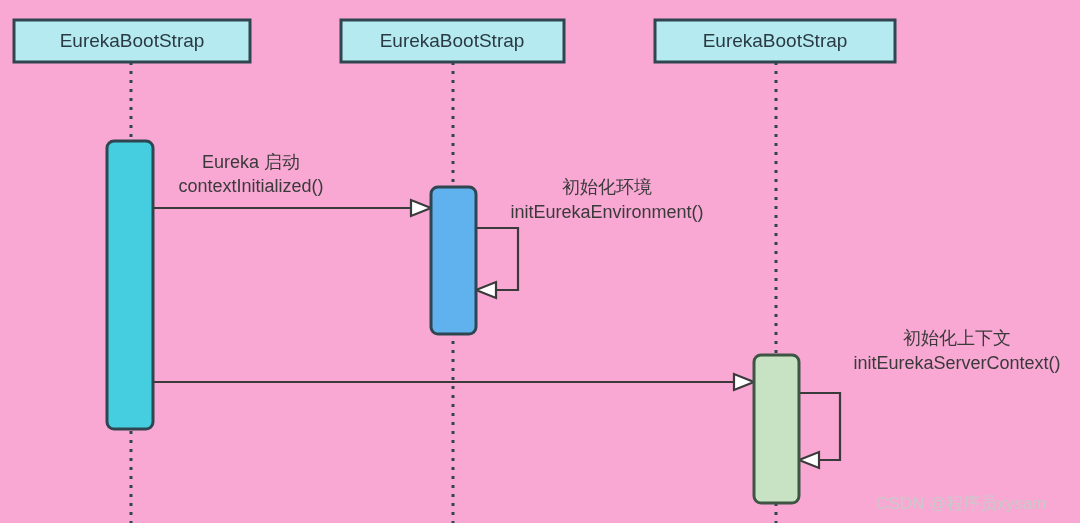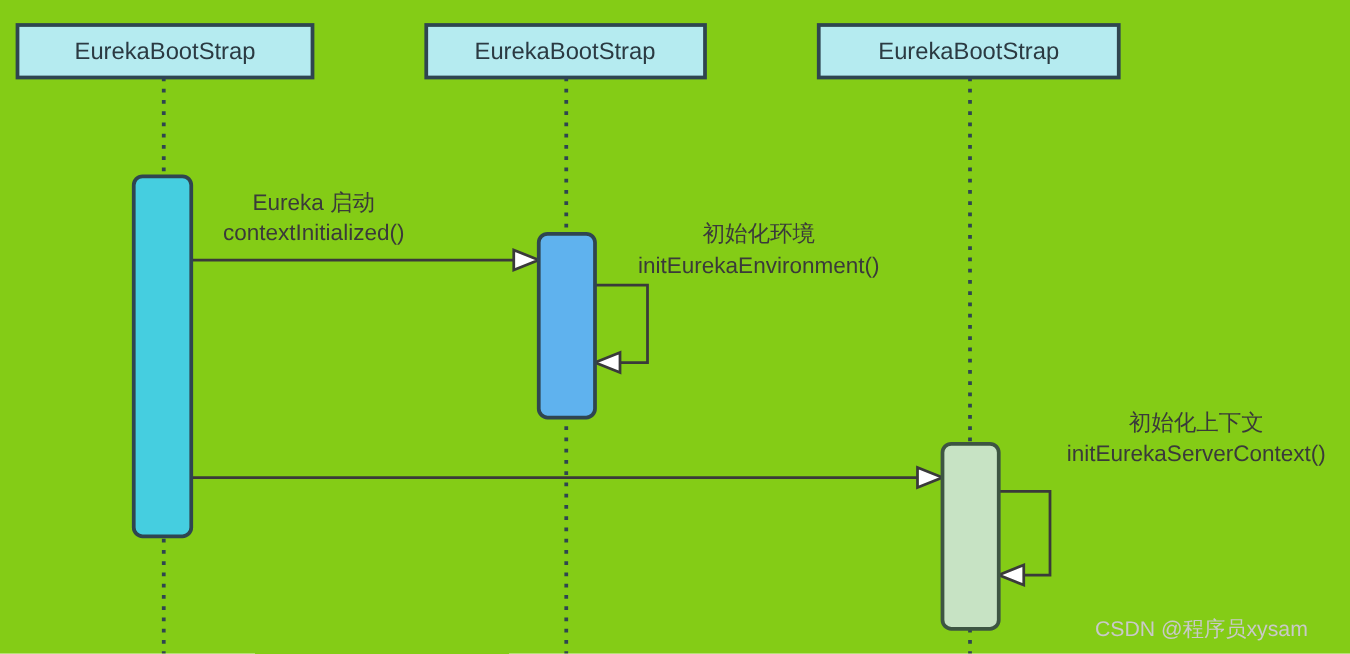--- a/index.html
+++ b/index.html
@@ -7,21 +7,21 @@
     padding: 0;
     background: #ffffff;
   }
   body {
     font-family: "Liberation Sans", "DejaVu Sans", sans-serif;
   }
   #canvas {
     position: relative;
     width: 1080px;
     height: 523px;
-    background: #84cc16;
+    background: #f9a8d4;
     overflow: hidden;
   }
   #diagram-svg {
     position: absolute;
     left: 0;
     top: 0;
   }
   .participant-label {
     font-family: "Liberation Sans", "DejaVu Sans", sans-serif;
     font-size: 19px;

